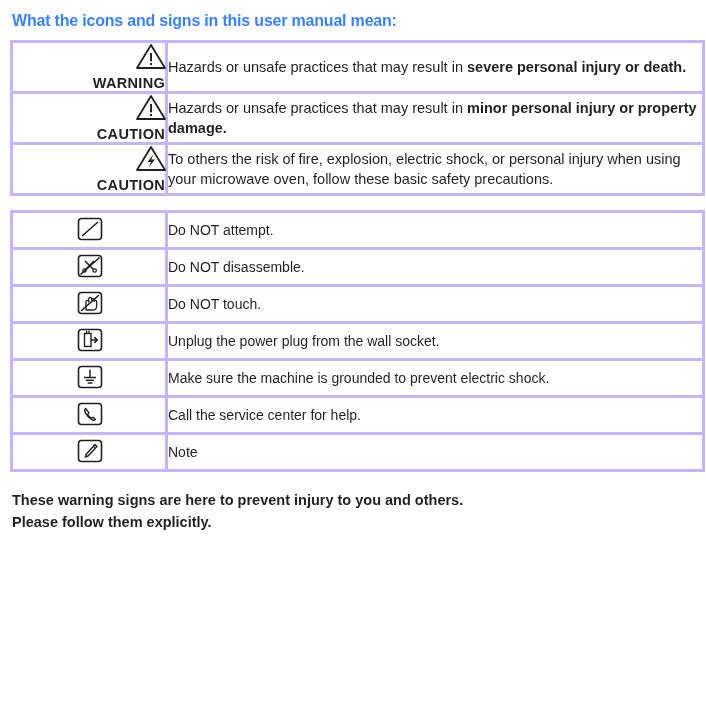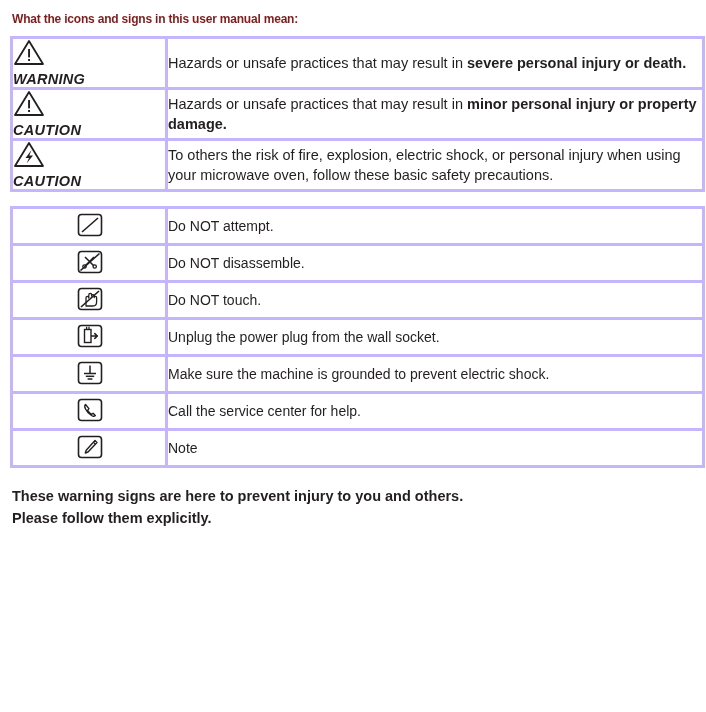--- a/index.html
+++ b/index.html
@@ -15,44 +15,43 @@
     overflow: hidden;
   }
   .page {
     position: relative;
     width: 706px;
     height: 712px;
     box-sizing: border-box;
     padding: 8px 10px 0 10px;
   }
   .title {
-    font-size: 12px;
+    font-size: 16px;
     font-weight: bold;
     letter-spacing: -0.2px;
     margin: 4px 0 10px 2px;
-    color: #7f1d1d;
+    color: #3b82f6;
   }
 
   table.tbl {
     border-collapse: collapse;
     width: 686px;
     table-layout: fixed;
   }
   table.tbl td {
     border: 3px solid #c4b5fd;
     vertical-align: middle;
     padding: 0;
   }
   .col-icon { width: 152px; }
   .col-text { width: 534px; }
 
   .iconcell {
-    text-align: left;
+    text-align: right;
     padding: 8px 4px 9px 4px;
-    font-style: italic;
   }
   .iconcell .lbl {
     font-size: 14.5px;
     font-weight: bold;
     letter-spacing: 0.3px;
     margin-top: 2px;
     color: #231f20;
   }
   .textcell {
     padding: 9px 12px 11px 14px;

